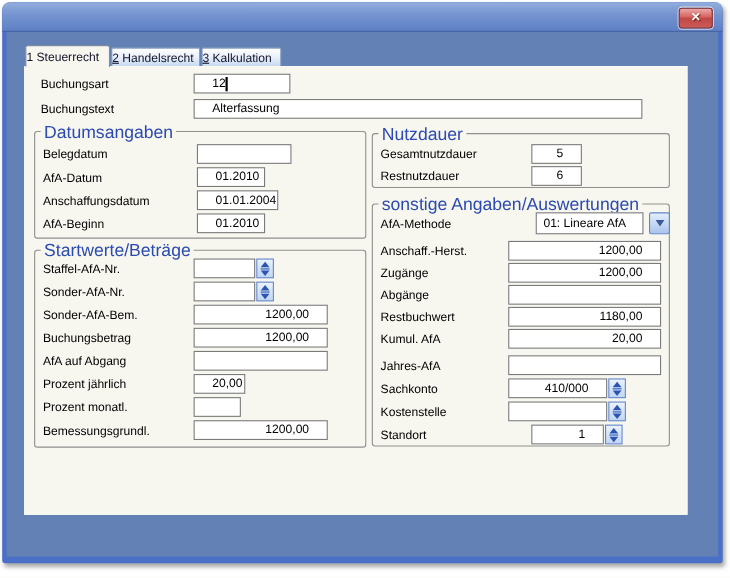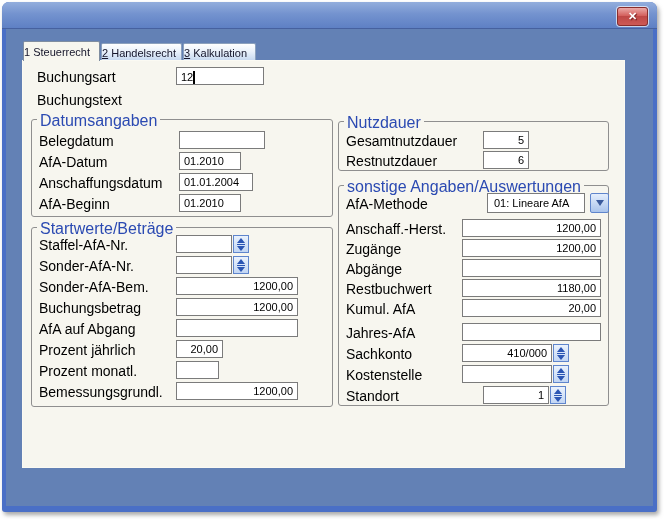--- a/index.html
+++ b/index.html
@@ -34,26 +34,26 @@
   .tab.active { background:#f7f6ef; border-color:#7f8da0; z-index:5; }
   .tab .accel { text-decoration:underline; }
 
   .page { position:absolute; left:20px; top:58px; width:603px; height:408px;
           background:#f7f6ef; border:1px solid #fbfaf3; z-index:4; }
 
   .grp { position:absolute; border:1px solid #8f8f8f; border-radius:3px; }
   .grp-title { position:absolute; top:-8px; left:5px; background:#f7f6ef;
                padding:0 3px; font-size:16px; color:#2b4ab2; white-space:nowrap; }
 
-  .lbl { position:absolute; font-size:14px; color:#000000; height:14px;
+  .lbl { position:absolute; font-size:11px; color:#000000; height:14px;
          line-height:14px; white-space:nowrap; }
 
   .tb { position:absolute; background:#ffffff; border:1px solid #7b7b7b;
         font-size:11px; color:#000000; height:18px; line-height:16px;
-        padding:0 4px; overflow:hidden; white-space:nowrap; }
+        padding:0 16px; overflow:hidden; white-space:nowrap; }
   .tb.num { text-align:right; }
   .tb span { display:inline-block; vertical-align:middle; }
   .caret { display:inline-block; width:2px; height:13px; background:#000;
            vertical-align:middle; }
 
   .spin { position:absolute; width:16px; border:1px solid #5f85cc;
           background:linear-gradient(#eaf2fd 0%, #c2d6f4 100%);
           display:flex; flex-direction:column; align-items:center;
           justify-content:center; gap:1px; }
   .tri-up   { width:0; height:0; border-left:4px solid transparent;
@@ -86,20 +86,21 @@
   <div class="tab active" style="left:21px; top:39px; width:77px; height:20px; line-height:20px;"><span class="accel"></span><span>1 Steuerrecht</span></div>
   <div class="tab" style="left:99px; top:41px; width:81px; height:18px; line-height:18px;"><span class="accel">2</span><span> Handelsrecht</span></div>
   <div class="tab" style="left:181px; top:41px; width:73px; height:18px; line-height:18px;"><span class="accel">3</span><span> Kalkulation</span></div>
 
   <div class="page">
 
     <div class="lbl" style="left:14px; top:9px;">Buchungsart</div>
     <div class="tb" style="left:153px; top:6px; width:88px;"><span>12</span><span class="caret"></span></div>
 
     <div class="lbl" style="left:14px; top:32px;">Buchungstext</div>
+    <div class="tb" style="left:153px; top:29px; width:408px;">Alterfassung</div>
 
     <div class="grp" style="left:8px; top:58px; width:302px; height:98px;">
       <span class="grp-title">Datumsangaben</span>
     </div>
     <div class="lbl" style="left:16px; top:73px;">Belegdatum</div>
     <div class="tb" style="left:156px; top:70px; width:86px;"></div>
     <div class="lbl" style="left:16px; top:94px;">AfA-Datum</div>
     <div class="tb" style="left:156px; top:91px; width:62px;">01.2010</div>
     <div class="lbl" style="left:16px; top:115px;">Anschaffungsdatum</div>
     <div class="tb" style="left:156px; top:112px; width:74px;">01.01.2004</div>

